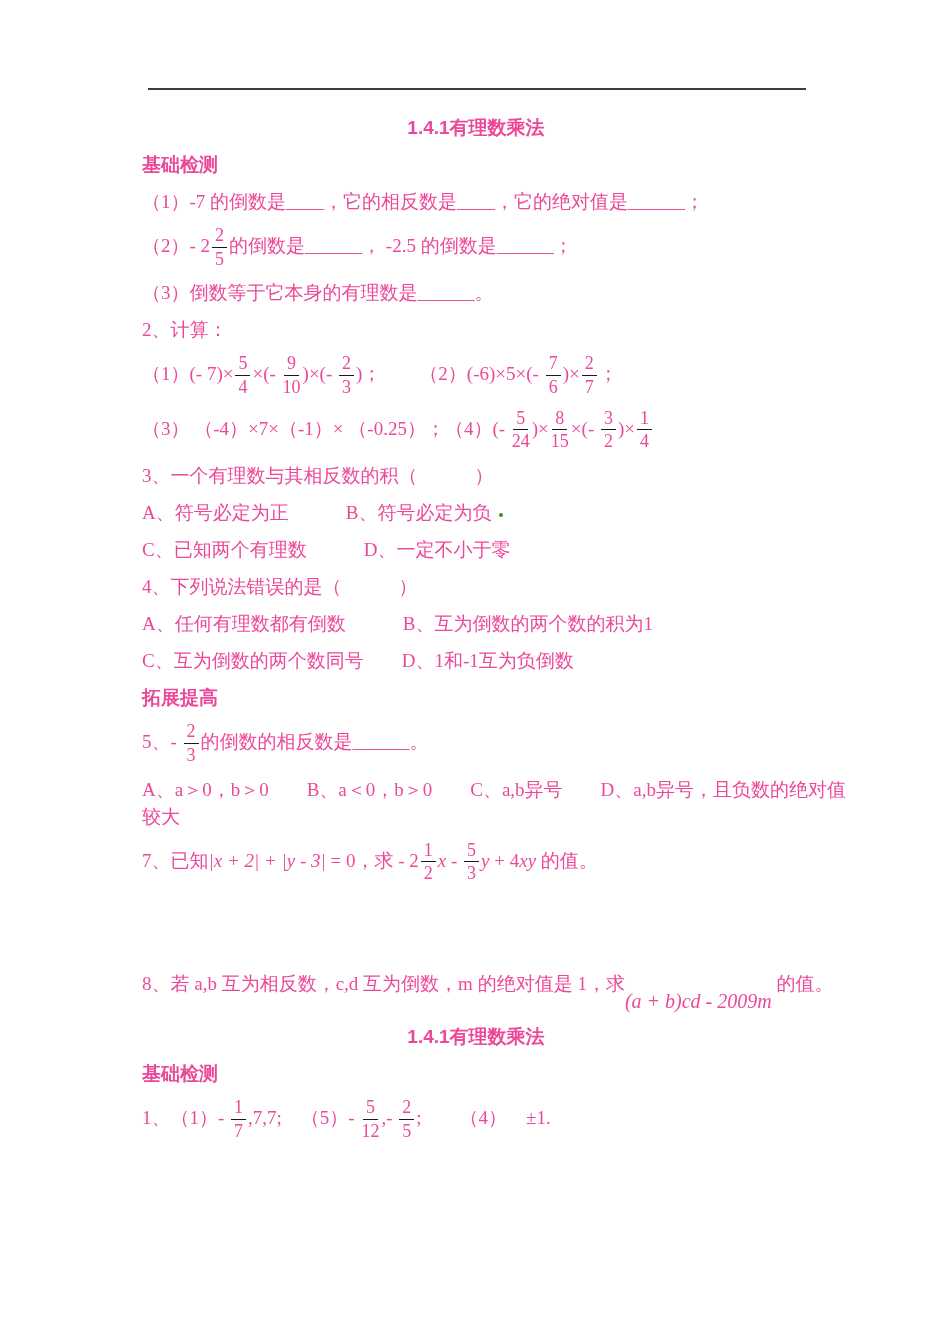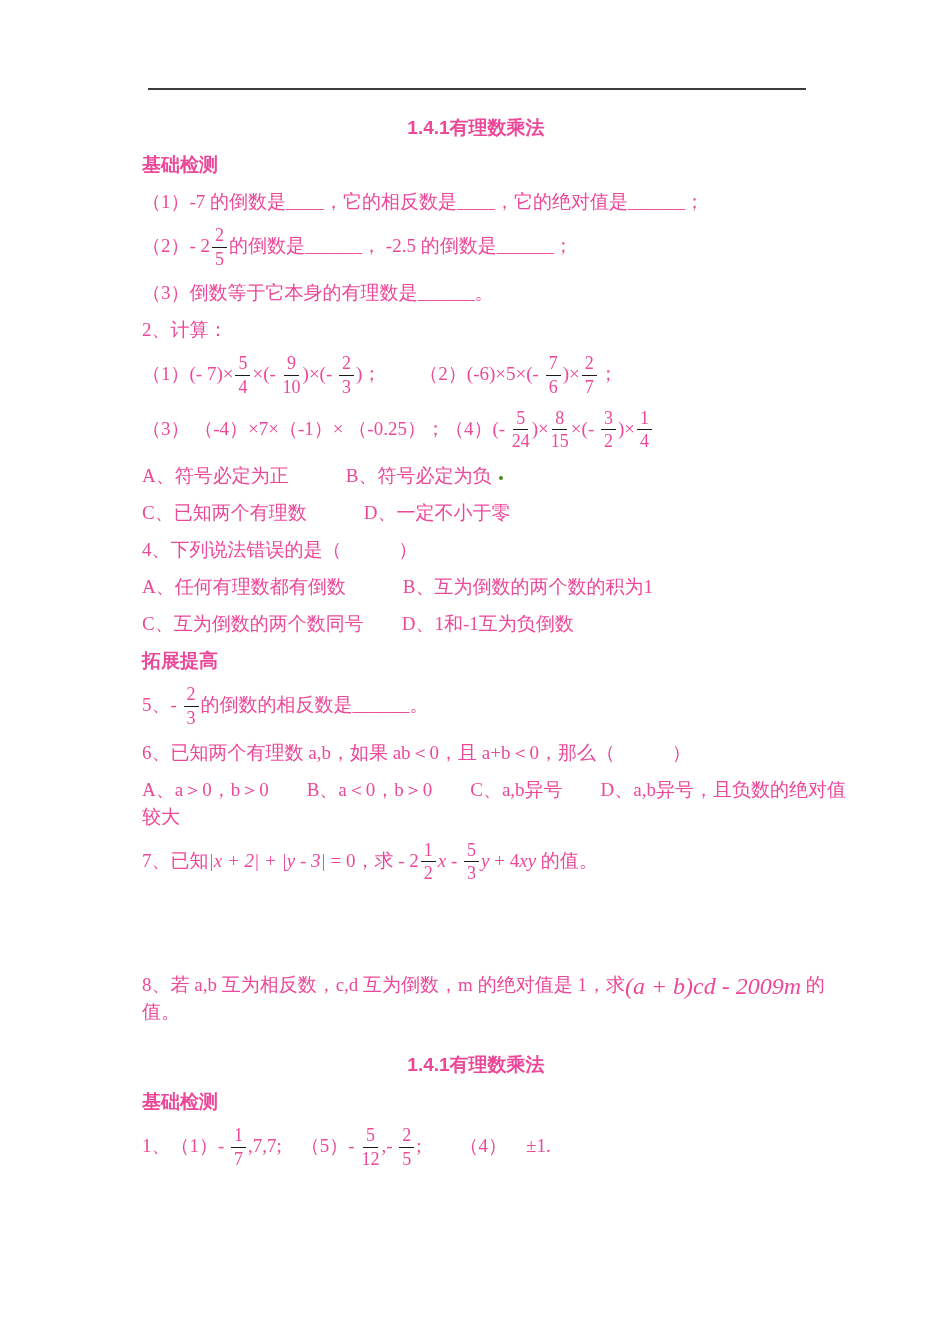--- a/index.html
+++ b/index.html
@@ -13,21 +13,21 @@
   .line{margin:10px 0;line-height:27px;}
   .hd{font-family:"Liberation Sans","DejaVu Sans",sans-serif;font-weight:bold;}
   .center{text-align:center;padding-right:50px;}
   .frac{
     display:inline-flex;flex-direction:column;align-items:center;
     vertical-align:middle;line-height:1.15;margin:0 2px;font-size:18px;
   }
   .frac .num{display:block;padding:0 3px 1px;border-bottom:1.5px solid #1a1a1a;}
   .frac .den{display:block;padding-top:1px;}
   .mi{font-style:italic;font-family:"Liberation Serif",serif;}
-  .mi.lg{font-size:24px;position:relative;top:3px;}
+  .mi.lg{font-size:20px;position:relative;top:18px;}
   .dot{display:inline-block;width:4px;height:4px;background:#4a8a1e;border-radius:50%;margin-left:8px;vertical-align:middle;}
   .gap-lg{margin-top:86px;}
   .gap-md{margin-top:26px;}
 </style>
 </head>
 <body>
 
 <div class="page">
   <div class="rule"></div>
   <div class="content" id="content">
@@ -62,31 +62,31 @@
         </span><span>)×</span><span class="frac">
           <span class="num">8</span>
           <span class="den">15</span>
         </span><span>×(- </span><span class="frac">
           <span class="num">3</span>
           <span class="den">2</span>
         </span><span>)×</span><span class="frac">
           <span class="num">1</span>
           <span class="den">4</span>
         </span></div>
+      <div class="line"><span>3、一个有理数与其相反数的积（　　　）</span></div>
       <div class="line"><span>A、符号必定为正　　　B、符号必定为负</span><span class="dot"></span></div>
       <div class="line"><span>C、已知两个有理数　　　D、一定不小于零</span></div>
       <div class="line"><span>4、下列说法错误的是（　　　）</span></div>
       <div class="line"><span>A、任何有理数都有倒数　　　B、互为倒数的两个数的积为1</span></div>
       <div class="line"><span>C、互为倒数的两个数同号　　D、1和-1互为负倒数</span></div>
       <div class="line hd"><span>拓展提高</span></div>
       <div class="line"><span>5、- </span><span class="frac">
           <span class="num">2</span>
           <span class="den">3</span>
         </span><span>的倒数的相反数是______。</span></div>
-      <div class="line"><span>6、已知两个有理数 a,b，如果 ab＜0，且 a+b＜0，那么（　　　）</span></div>
       <div class="line"><span>A、a＞0，b＞0　　B、a＜0，b＞0　　C、a,b异号　　D、a,b异号，且负数的绝对值较大</span></div>
       <div class="line"><span>7、已知</span><span class="mi">|x + 2| + |y - 3| </span><span>= 0，求 - 2</span><span class="frac">
           <span class="num">1</span>
           <span class="den">2</span>
         </span><span class="mi">x</span><span> - </span><span class="frac">
           <span class="num">5</span>
           <span class="den">3</span>
         </span><span class="mi">y</span><span> + 4</span><span class="mi">xy</span><span> 的值。</span></div>
       <div class="line gap-lg"><span>8、若 a,b 互为相反数，c,d 互为倒数，m 的绝对值是 1，求</span><span class="mi lg">(a + b)cd - 2009m</span><span> 的值。</span></div>
       <div class="line center hd gap-md"><span>1.4.1有理数乘法</span></div>

